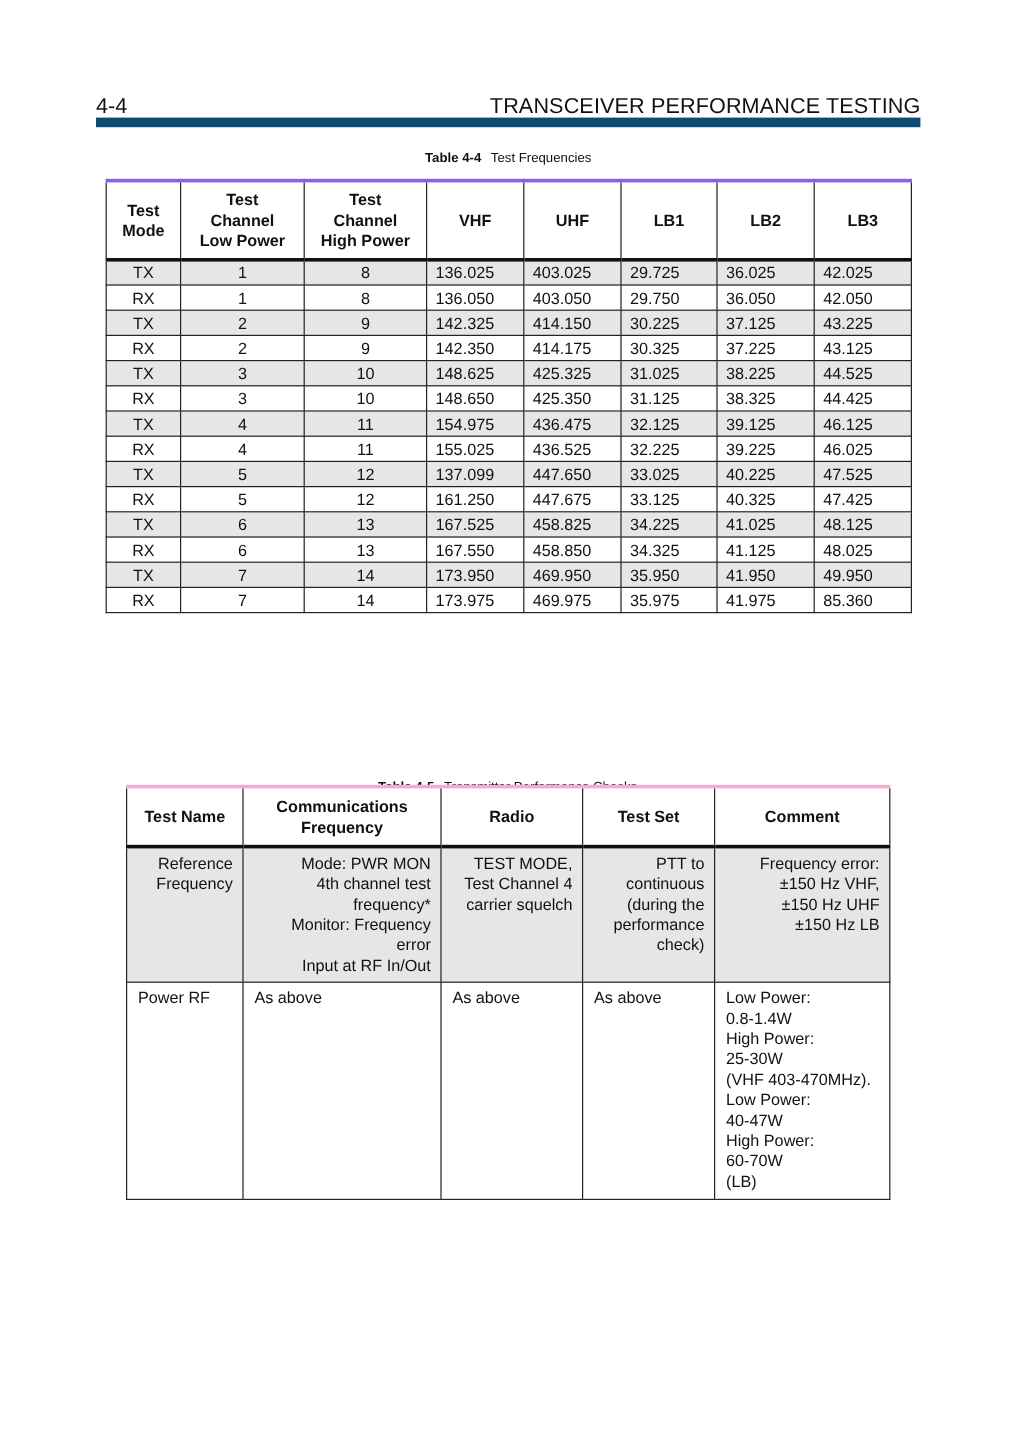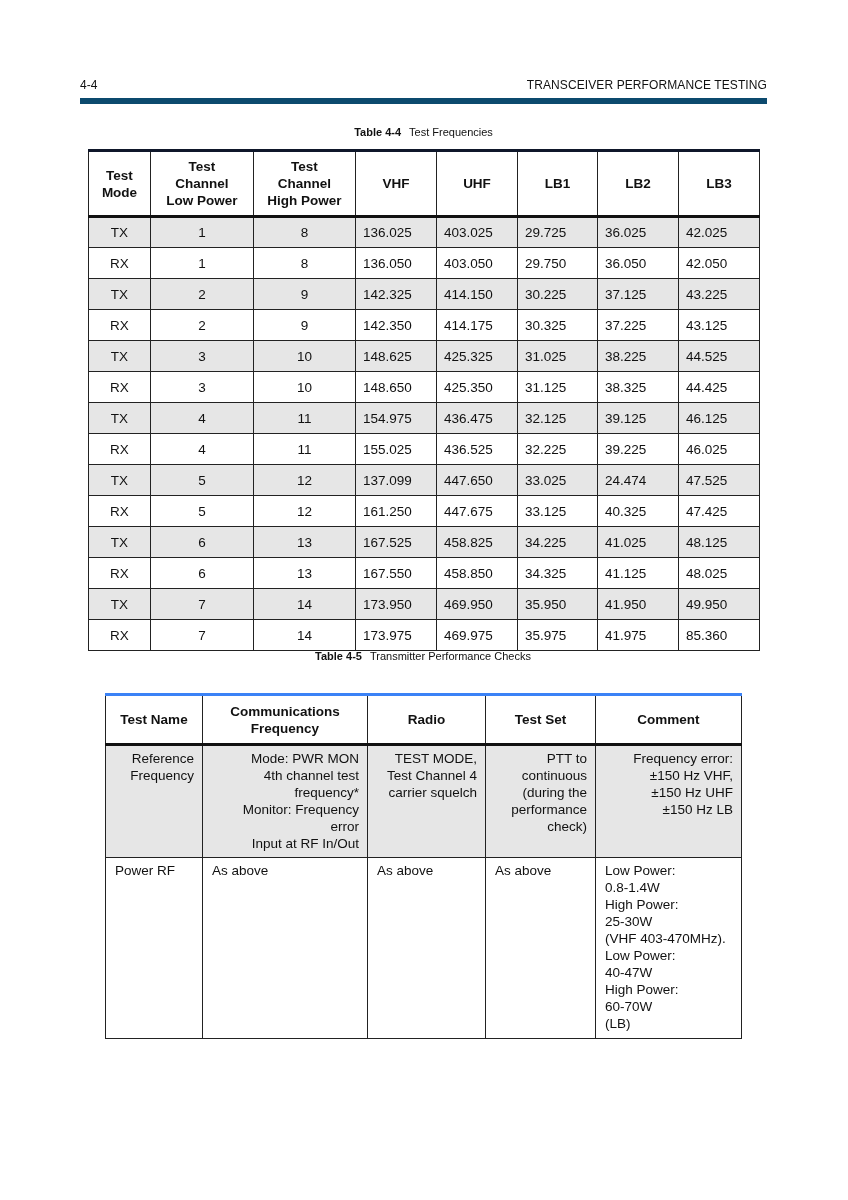--- a/index.html
+++ b/index.html
@@ -2,46 +2,46 @@
 <html><head>
 <meta charset="utf-8">
 <style>
   html, body { margin: 0; padding: 0; background: #ffffff; }
   body {
     width: 848px; height: 1200px; position: relative; overflow: hidden;
     font-family: "Liberation Sans", sans-serif; color: #111;
   }
   .page-header {
     position: absolute; left: 80px; top: 76px; width: 687px; height: 22px;
-    border-bottom: 6px solid #0c4a6e;
-    font-size: 12px;
+    border-bottom: 8px solid #0c4a6e;
+    font-size: 18px;
   }
   .page-num { position: absolute; left: 0; top: 2px; }
   .page-title { position: absolute; right: 0; top: 2px; letter-spacing: 0.1px; }
 
   .caption {
     position: absolute; font-size: 11px; text-align: center;
   }
   .caption .cap-label { font-weight: bold; margin-right: 8px; }
 
   table { border-collapse: collapse; position: absolute; table-layout: fixed; }
   td, th { border: 1.5px solid #222; font-size: 13.5px; padding: 0; }
   th { font-weight: bold; background: #fff; line-height: 17px; }
 
   
-  #t44 { left: 88px; top: 149px; width: 671px; border-top: 3px solid #0f172a; }
+  #t44 { left: 88px; top: 149px; width: 671px; border-top: 3px solid #8b5cf6; }
   #t44 thead tr { height: 66px; }
   #t44 thead th { border-bottom: 3px solid #111; text-align: center; }
-  #t44 tbody tr { height: 31px; }
+  #t44 tbody tr { height: 21px; }
   #t44 tbody td { padding-left: 7px; }
   #t44 tbody td.c { text-align: center; padding-left: 0; }
   #t44 tr.shade td { background: #e6e6e6; }
 
   
-  #t45 { left: 105px; top: 693px; width: 636px; border-top: 3px solid #3b82f6; }
+  #t45 { left: 105px; top: 654px; width: 636px; border-top: 3px solid #f9a8d4; }
   #t45 thead tr { height: 50px; }
   #t45 thead th { border-bottom: 3px solid #111; text-align: center; }
   #t45 tbody td { vertical-align: top; padding: 4px 8px 2px 9px; line-height: 17px; }
   #t45 tr.shade td { background: #e6e6e6; text-align: right; }
   #t45 tr.r1 { height: 113px; }
   #t45 tr.r2 { height: 181px; }
   .line { display: block; white-space: nowrap; }
 </style>
 </head>
 <body>
@@ -170,21 +170,21 @@
       <td>39.225</td>
       <td>46.025</td>
     </tr>
     <tr class="shade">
       <td class="c">TX</td>
       <td class="c">5</td>
       <td class="c">12</td>
       <td>137.099</td>
       <td>447.650</td>
       <td>33.025</td>
-      <td>24.474</td>
+      <td>40.225</td>
       <td>47.525</td>
     </tr>
     <tr>
       <td class="c">RX</td>
       <td class="c">5</td>
       <td class="c">12</td>
       <td>161.250</td>
       <td>447.675</td>
       <td>33.125</td>
       <td>40.325</td>

